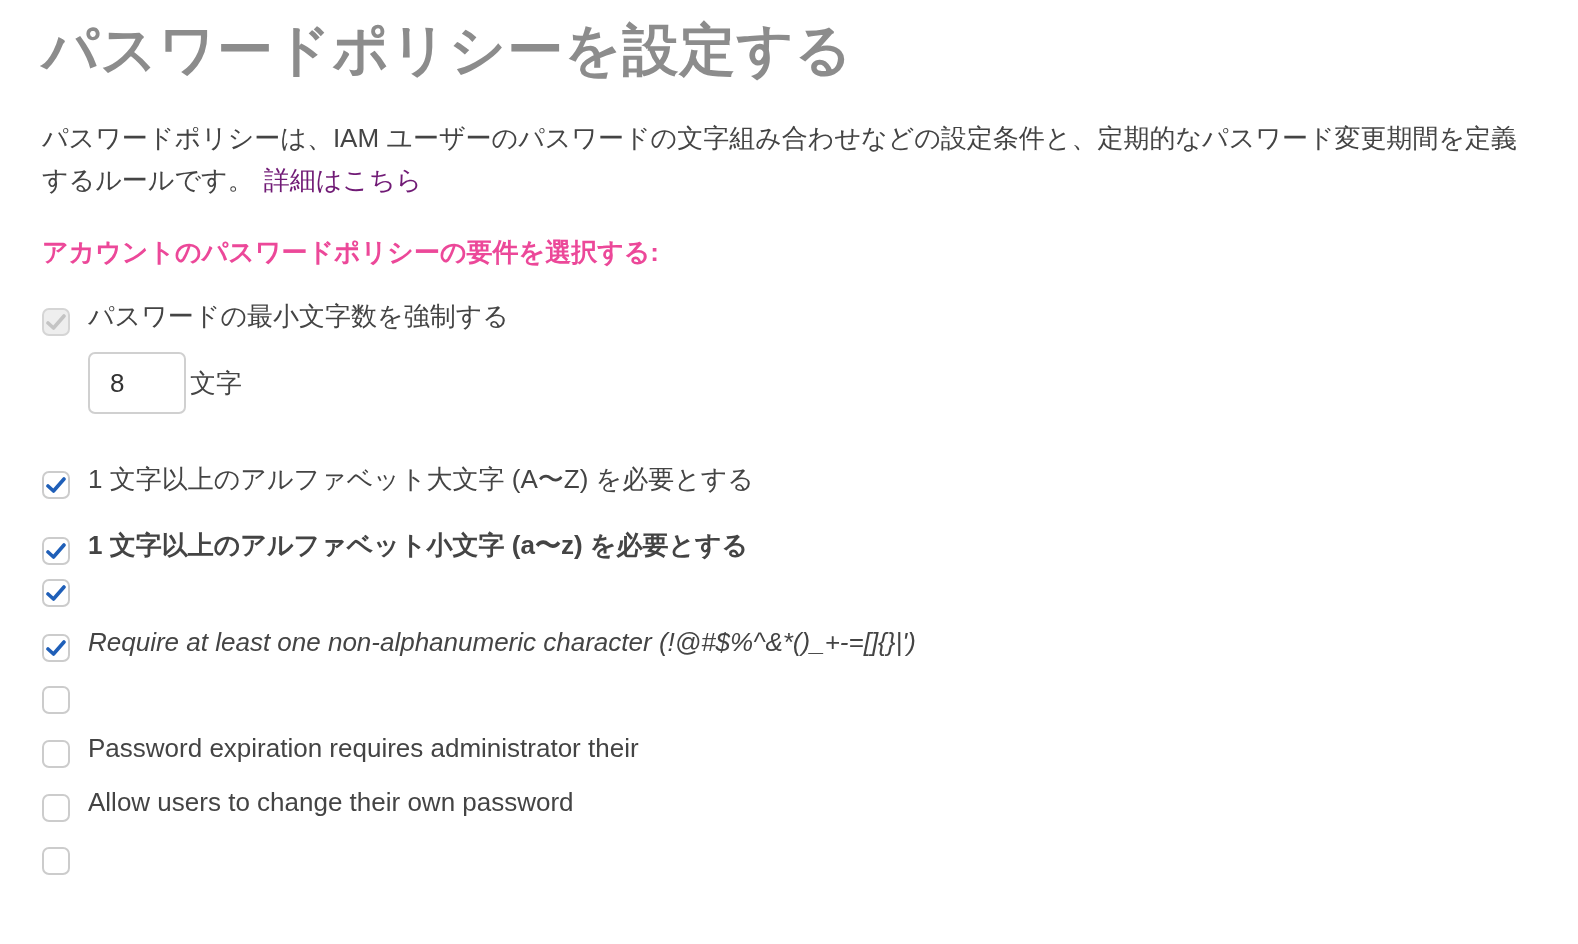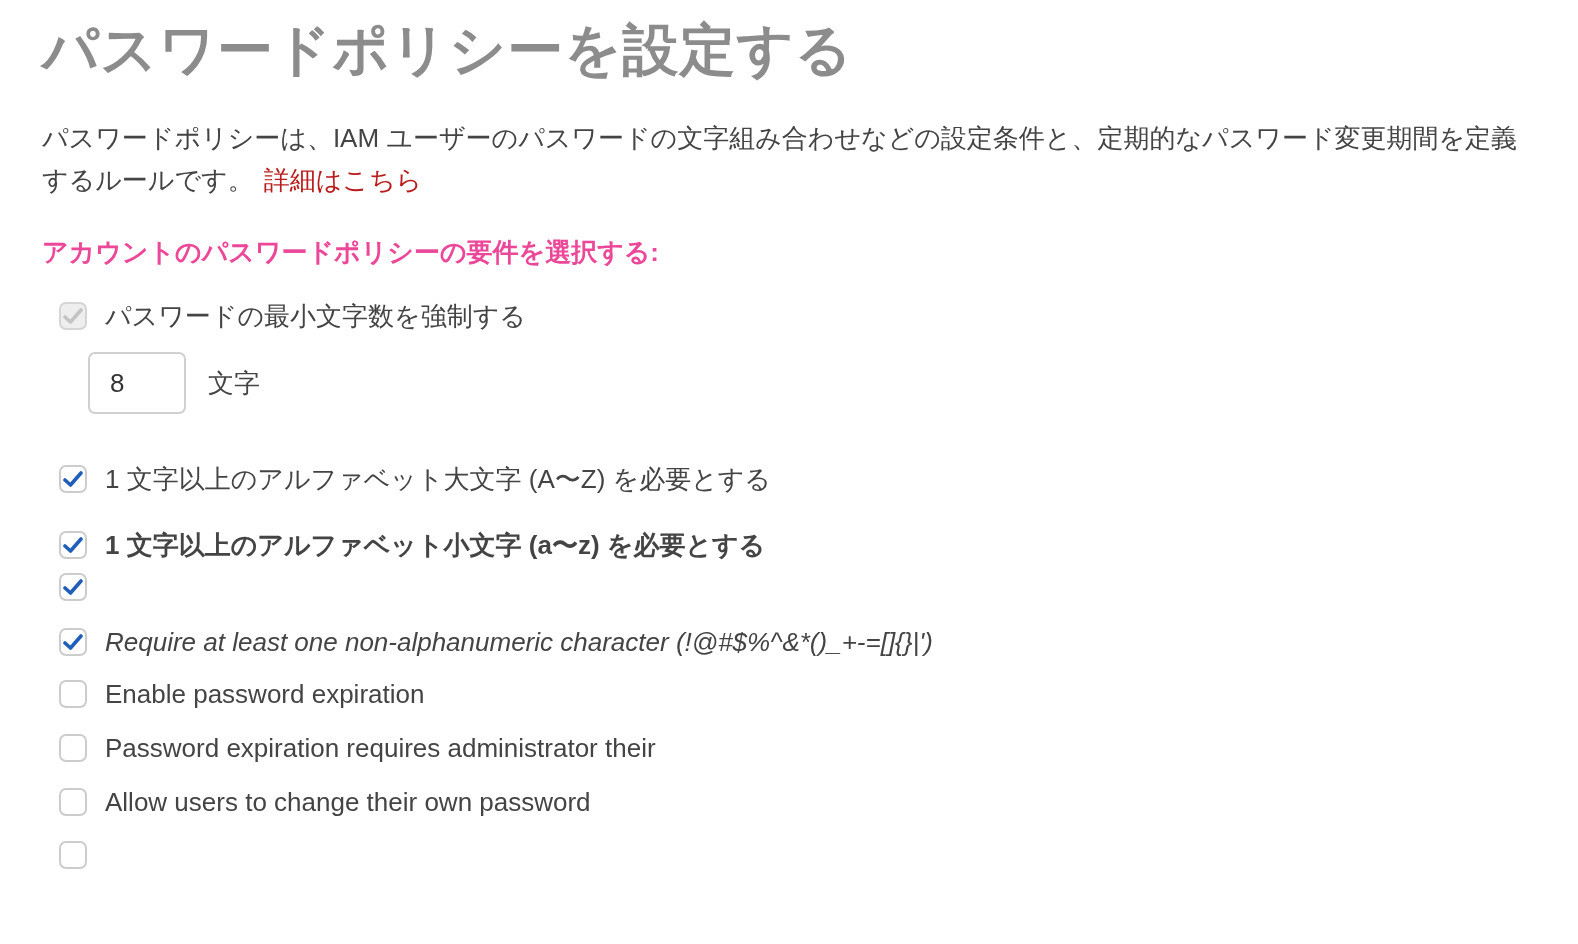--- a/index.html
+++ b/index.html
@@ -36,44 +36,43 @@
     .description {
       position: absolute;
       left: 0;
       top: 117px;
       width: 1480px;
       font-size: 26px;
       line-height: 42px;
       color: #444444;
     }
     .description a {
-      color: #b91c1c;
+      color: #701a75;
       text-decoration: none;
       margin-left: 10px;
       margin-top: 32px;
     }
     .section-heading {
       position: absolute;
       left: 0;
       top: 232px;
       font-size: 26px;
       line-height: 40px;
       font-weight: bold;
       color: #ec4899;
       white-space: nowrap;
     }
     .option {
       position: absolute;
       left: 0;
       height: 40px;
       display: flex;
-      align-items: center;
+      align-items: flex-end;
       white-space: nowrap;
       cursor: pointer;
-      margin-left: 17px;
     }
     .checkbox {
       width: 28px;
       height: 28px;
       border: 2px solid #cccccc;
       border-radius: 7px;
       box-sizing: border-box;
       background: #ffffff;
       display: flex;
       align-items: center;
@@ -108,21 +107,21 @@
       border-radius: 7px;
       box-sizing: border-box;
       font-size: 26px;
       padding: 0 0 0 20px;
       color: #333333;
       font-family: "Liberation Sans", sans-serif;
       outline: none;
       background: #ffffff;
     }
     .unit-label {
-      margin-left: 22px;
+      margin-left: 4px;
       font-size: 26px;
       color: #444444;
     }
   </style>
 </head>
 <body>
 
 <div class="page">
 
   <h1 class="page-title">パスワードポリシーを設定する</h1>
@@ -177,21 +176,20 @@
     <span class="checkbox">
       <svg viewBox="0 0 20 18">
         <path d="M2 10 L7.5 15 L18 3" fill="none" stroke="#1f5fb8" stroke-width="3.6" stroke-linecap="round" stroke-linejoin="round"></path>
       </svg>
     </span>
     <span class="option-label">Require at least one non-alphanumeric character (!@#$%^&amp;*()_+-=[]{}|')</span>
   </label>
 
   <label class="option" style="top:674px;">
     <span class="checkbox"></span>
-    <span class="option-label">Enable password expiration</span>
   </label>
 
   <label class="option" style="top:728px;">
     <span class="checkbox"></span>
     <span class="option-label">Password expiration requires administrator their</span>
   </label>
 
   <label class="option" style="top:782px;">
     <span class="checkbox"></span>
     <span class="option-label">Allow users to change their own password</span>

